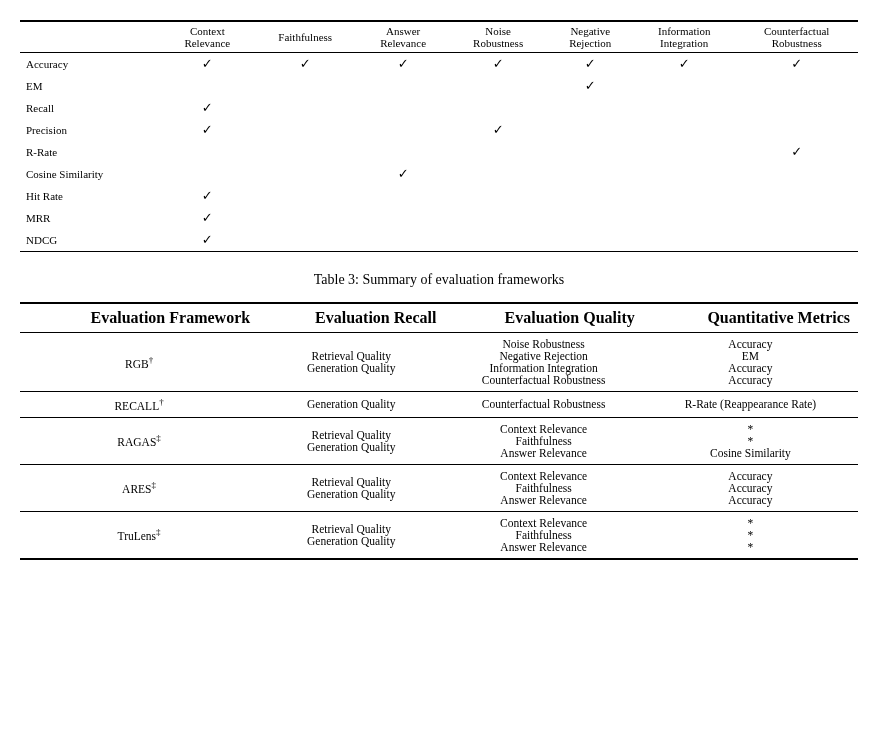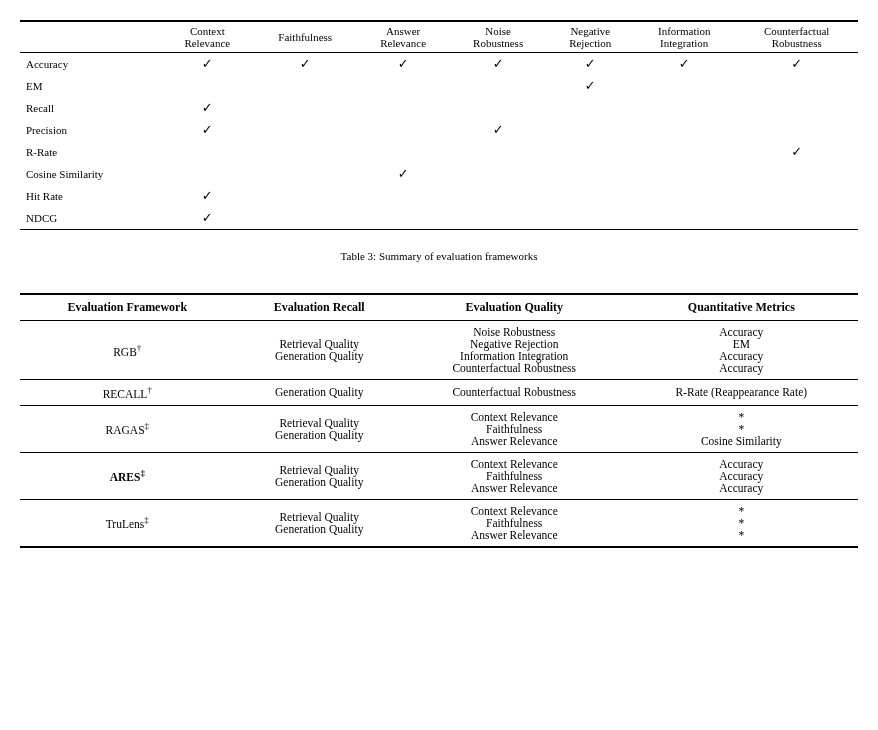--- a/index.html
+++ b/index.html
@@ -41,34 +41,34 @@
       border-bottom: 1.5px solid #000;
     }
     .top-border th {
       border-top: 2px solid #000;
     }
     .bottom-header-row th {
       border-bottom: 1px solid #000;
     }
     .table-caption {
       text-align: center;
-      font-size: 11px;
-      margin: 10px 0 31px 0;
+      font-size: 14px;
+      margin: 10px 0 14px 0;
     }
 
     
     .framework-table {
       width: 100%;
       border-collapse: collapse;
       margin-top: 4px;
     }
     .framework-table th {
       font-weight: bold;
-      font-size: 12px;
-      text-align: center;
+      font-size: 16px;
+      text-align: right;
       padding: 5px 8px;
       border-top: 1.5px solid #000;
       border-bottom: 1px solid #000;
     }
     .framework-table td {
       padding: 5px 8px;
       text-align: center;
       vertical-align: middle;
       font-size: 11.5px;
     }
@@ -171,20 +171,30 @@
       <tr>
         <td>Hit Rate</td>
         <td><span class="check">✓</span></td>
         <td></td>
         <td></td>
         <td></td>
         <td></td>
         <td></td>
         <td></td>
       </tr>
+      <tr>
+        <td>MRR</td>
+        <td><span class="check">✓</span></td>
+        <td></td>
+        <td></td>
+        <td></td>
+        <td></td>
+        <td></td>
+        <td></td>
+      </tr>
       <tr class="last-row">
         <td>NDCG</td>
         <td><span class="check">✓</span></td>
         <td></td>
         <td></td>
         <td></td>
         <td></td>
         <td></td>
         <td></td>
       </tr>
@@ -215,21 +225,21 @@
         <td style="border-top: 1px solid rgb(0, 0, 0); border-bottom: 1px solid rgb(0, 0, 0);">Counterfactual Robustness</td>
         <td style="border-top: 1px solid rgb(0, 0, 0); border-bottom: 1px solid rgb(0, 0, 0);">R-Rate (Reappearance Rate)</td>
       </tr>
       <tr>
         <td style="font-style: normal; font-weight: normal; border-top: 1px solid rgb(0, 0, 0); border-bottom: 1px solid rgb(0, 0, 0);">RAGAS<sup>‡</sup></td>
         <td style="border-top: 1px solid rgb(0, 0, 0); border-bottom: 1px solid rgb(0, 0, 0);">Retrieval Quality<br>Generation Quality</td>
         <td style="border-top: 1px solid rgb(0, 0, 0); border-bottom: 1px solid rgb(0, 0, 0);">Context Relevance<br>Faithfulness<br>Answer Relevance</td>
         <td style="border-top: 1px solid rgb(0, 0, 0); border-bottom: 1px solid rgb(0, 0, 0);">*<br>*<br>Cosine Similarity</td>
       </tr>
       <tr>
-        <td style="font-style: normal; font-weight: bold; border-top: 1px solid rgb(0, 0, 0); border-bottom: 1px solid rgb(0, 0, 0);">ARES<sup>‡</sup></td>
+        <td style="font-style: normal; font-weight: normal; border-top: 1px solid rgb(0, 0, 0); border-bottom: 1px solid rgb(0, 0, 0);">ARES<sup>‡</sup></td>
         <td style="border-top: 1px solid rgb(0, 0, 0); border-bottom: 1px solid rgb(0, 0, 0);">Retrieval Quality<br>Generation Quality</td>
         <td style="border-top: 1px solid rgb(0, 0, 0); border-bottom: 1px solid rgb(0, 0, 0);">Context Relevance<br>Faithfulness<br>Answer Relevance</td>
         <td style="border-top: 1px solid rgb(0, 0, 0); border-bottom: 1px solid rgb(0, 0, 0);">Accuracy<br>Accuracy<br>Accuracy</td>
       </tr>
       <tr class="fw-outer-bottom">
         <td style="font-style: normal; font-weight: normal; border-top: 1px solid rgb(0, 0, 0); border-bottom: 2px solid rgb(0, 0, 0);">TruLens<sup>‡</sup></td>
         <td style="border-top: 1px solid rgb(0, 0, 0); border-bottom: 2px solid rgb(0, 0, 0);">Retrieval Quality<br>Generation Quality</td>
         <td style="border-top: 1px solid rgb(0, 0, 0); border-bottom: 2px solid rgb(0, 0, 0);">Context Relevance<br>Faithfulness<br>Answer Relevance</td>
         <td style="border-top: 1px solid rgb(0, 0, 0); border-bottom: 2px solid rgb(0, 0, 0);">*<br>*<br>*</td>
       </tr>

